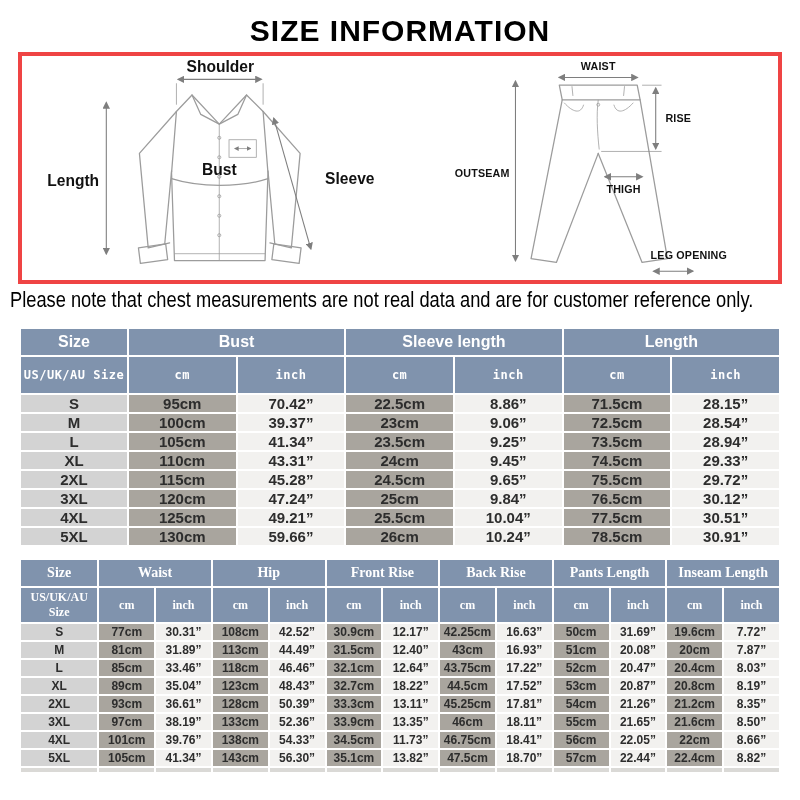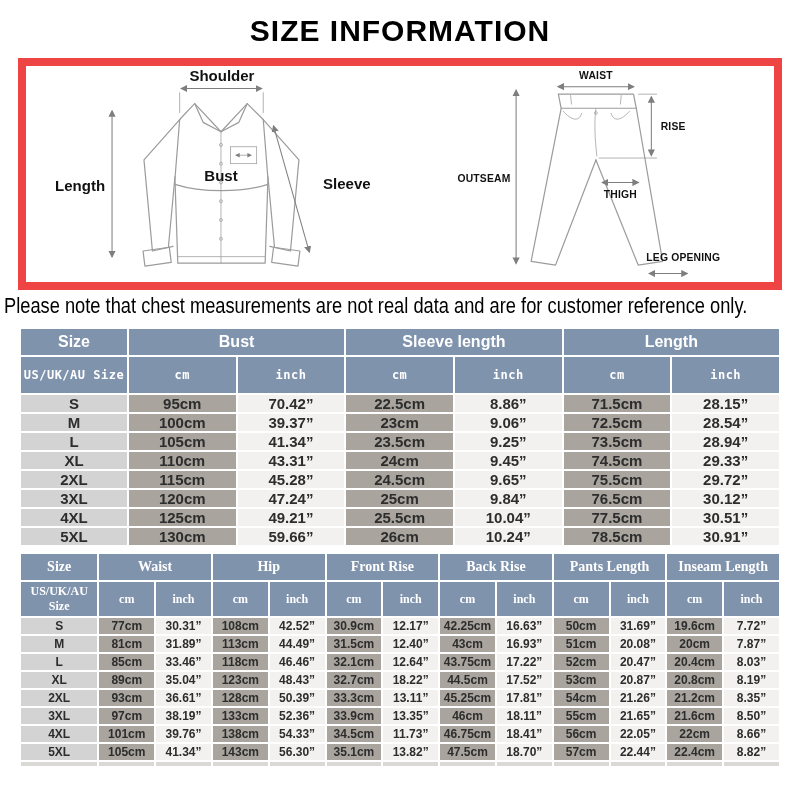--- a/index.html
+++ b/index.html
@@ -9,60 +9,60 @@
     --inch-col:#f2f1ef;
   }
   *{box-sizing:border-box;margin:0;padding:0;}
   html,body{width:800px;background:#fff;}
   body{font-family:"Liberation Sans",sans-serif;color:#000;width:800px;height:800px;overflow:hidden;}
 
   .page-title{
     text-align:center;
     font:700 30px "Liberation Sans",sans-serif;
     letter-spacing:1px;
-    padding:14px 0 10px 0;
+    padding:14px 0 4px 0;
     color:#000;
   }
 
   .diagram-box{
     margin:0 18px;
     height:232px;
-    border:8px solid #ef4444;
+    border:4px solid #ef4444;
     background:#fff;
     display:flex;
     align-items:stretch;
   }
   .diagram-box svg{flex:1 1 50%;height:100%;}
 
   .garment{stroke:#9c9c9c;fill:none;stroke-width:1.3;stroke-linejoin:round;stroke-linecap:round;}
   .garment-thin{stroke:#9c9c9c;fill:none;stroke-width:0.8;}
   .dims{stroke:#7e7e7e;fill:none;stroke-width:1.1;}
   .dims-thin{stroke:#8a8a8a;fill:none;stroke-width:0.7;}
   .dim-label{font:700 16px "Liberation Sans",sans-serif;fill:#111;}
   .dim-label-sm{font:700 11px "Liberation Sans",sans-serif;fill:#111;letter-spacing:.2px;}
 
   .note-bar{
     width:800px;
     overflow:hidden;
-    padding:4px 0 3px 4px;
+    padding:4px 0 3px 10px;
     white-space:nowrap;
   }
   .note-bar span{
     display:inline-block;
     font-family:"Liberation Sans",sans-serif;
     font-size:21.5px;
     color:#000;
     transform:scaleX(.85);
     transform-origin:0 50%;
     white-space:nowrap;
   }
 
   table.chart{
     width:762px;
-    margin:5px auto;
+    margin:11px auto;
     border-collapse:separate;
     border-spacing:2px;
     table-layout:fixed;
     background:#fff;
   }
   .chart th,.chart td{text-align:center;vertical-align:middle;overflow:hidden;}
   .chart th.hdr{background:var(--header-bg);color:#fff;}
 
   .chart-top th.grp{height:26px;font:700 16px "Liberation Sans",sans-serif;}
   .chart-top th.unit{height:36px;font:700 12px "DejaVu Sans Mono",monospace;letter-spacing:.5px;}

